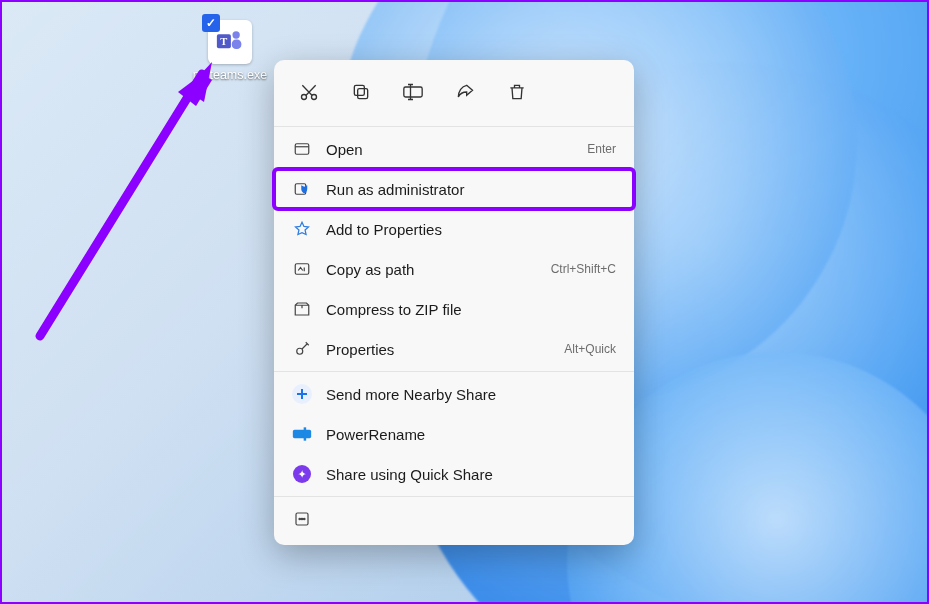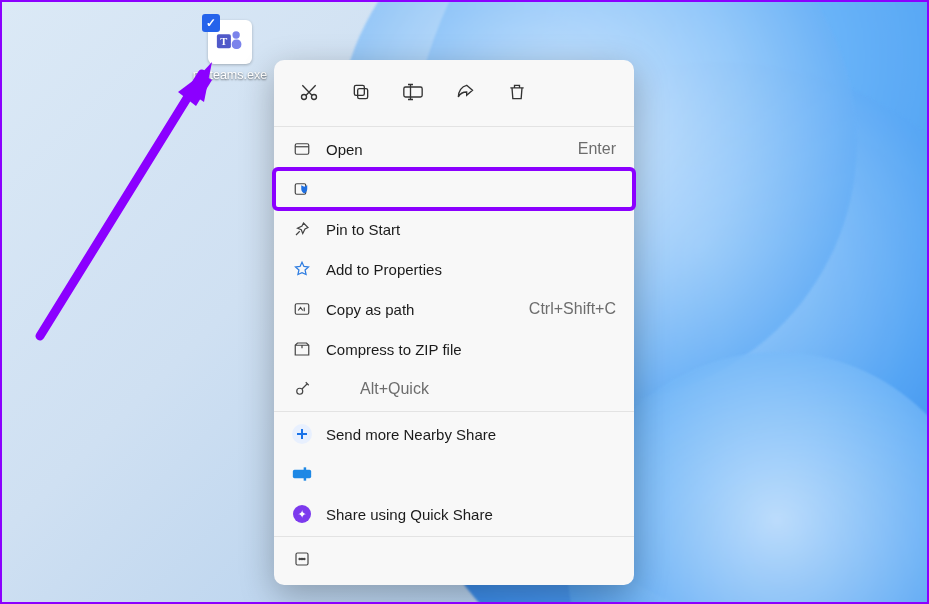--- a/index.html
+++ b/index.html
@@ -47,21 +47,21 @@
     width:46px; height:40px; border-radius:6px; display:flex; align-items:center; justify-content:center;
     margin-right:6px; cursor:default;
   }
   .ctx hr { border:none; border-top:1px solid #e3e3e3; margin:2px 0; }
   .ctx .item {
     display:flex; align-items:center; height:40px; padding:0 18px 0 14px; font-size:15px; color:#1b1b1b;
     position:relative; cursor:default;
   }
   .ctx .item .ic { width:28px; display:flex; align-items:center; justify-content:center; color:#3b3b3b; }
   .ctx .item .lbl { flex:1; padding-left:10px; }
-  .ctx .item .hint { color:#6d6d6d; font-size:16px;margin-left:44px; }
+  .ctx .item .hint { color:#6d6d6d; font-size:12px; }
   .ctx .highlight { outline:4px solid #8b00ff; outline-offset:-2px; border-radius:4px; }
 
   svg { display:block; }
   .add-icon { width:20px; height:20px; border-radius:50%; background:#e8f0fe; display:flex; align-items:center; justify-content:center;}
   .add-icon span{ width:10px; height:2px; background:#1a73e8; position:relative; }
   .add-icon span::after{ content:""; position:absolute; left:50%; top:50%; transform:translate(-50%,-50%) rotate(90deg); width:10px; height:2px; background:#1a73e8;}
   .qs-icon{ width:18px; height:18px; border-radius:50%; background:#7c3aed; display:flex; align-items:center; justify-content:center; color:#fff; font-size:11px;}
 </style>
 </head>
 <body>
@@ -139,31 +139,24 @@
       <span class="hint">Enter</span>
     </div>
 
     <div class="item highlight">
       <span class="ic">
         <svg width="18" height="18" viewBox="0 0 24 24" fill="none" stroke="#444" stroke-width="1.6">
           <rect x="3" y="5" width="14" height="14" rx="2"></rect>
           <path d="M15 9l4-2v5c0 3-2 5-4 6-2-1-4-3-4-6V7l4 2z" fill="#1f6fe0" stroke="#1f6fe0" stroke-width="0"></path>
         </svg>
       </span>
+      <span class="lbl">Run as administrator</span>
       <span class="hint"></span>
     </div>
 
-    <div class="item">
-      <span class="ic">
-        <svg width="18" height="18" viewBox="0 0 24 24" fill="none" stroke="#444" stroke-width="1.6">
-            <path d="M14 4l6 6-4 2-3 6-2-5-5-2 6-3 2-4zM9 15l-5 5"></path>
-          </svg>
-      </span>
-      <span class="lbl">Pin to Start</span>
-    </div>
 
     <div class="item">
       <span class="ic">
         <svg width="18" height="18" viewBox="0 0 24 24" fill="none" stroke="#2f7de1" stroke-width="1.7">
             <path d="M12 3l2.6 5.6 6 .6-4.5 4.1 1.3 6L12 16.8 6.6 19.3l1.3-6L3.4 9.2l6-.6L12 3z"></path>
           </svg>
       </span>
       <span class="lbl">Add to Properties</span>
     </div>
 
@@ -188,20 +181,21 @@
       <span class="lbl">Compress to ZIP file</span>
     </div>
 
     <div class="item">
       <span class="ic">
         <svg width="18" height="18" viewBox="0 0 24 24" fill="none" stroke="#444" stroke-width="1.6">
             <circle cx="9" cy="15" r="4"></circle>
             <path d="M12 12l7-7M17 3l4 4"></path>
           </svg>
       </span>
+      <span class="lbl">Properties</span>
       <span class="hint">Alt+Quick</span>
     </div>
 
     <hr>
 
     <div class="item">
       <span class="ic">
         <span class="add-icon">
             <span></span>
           </span>
@@ -209,20 +203,21 @@
       <span class="lbl">Send more Nearby Share</span>
     </div>
 
     <div class="item">
       <span class="ic">
         <svg width="20" height="16" viewBox="0 0 24 18">
             <rect x="1" y="4" width="22" height="10" rx="2" fill="#1e88e5"></rect>
             <rect x="14" y="1" width="3" height="16" fill="#1e88e5"></rect>
           </svg>
       </span>
+      <span class="lbl">PowerRename</span>
     </div>
 
     <div class="item">
       <span class="ic">
         <span class="qs-icon">✦</span>
       </span>
       <span class="lbl">Share using Quick Share</span>
     </div>
 
     <hr>

